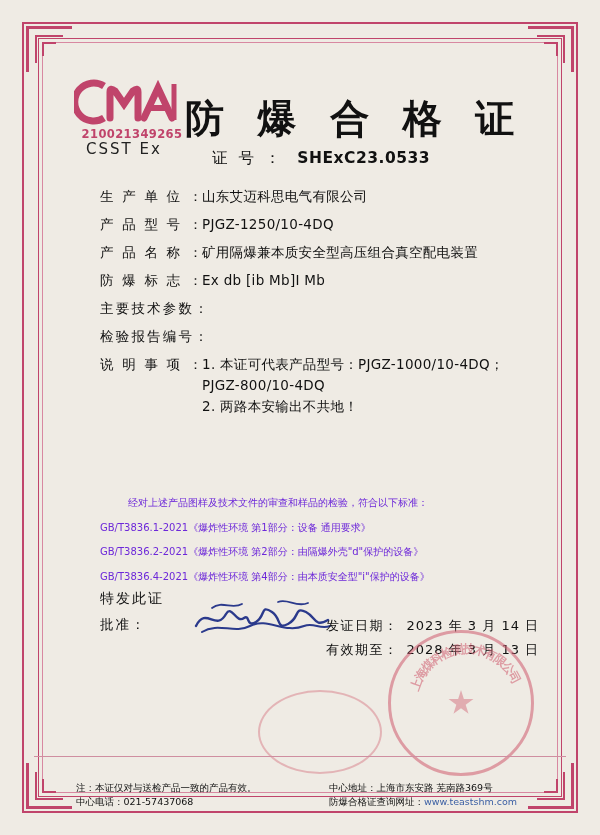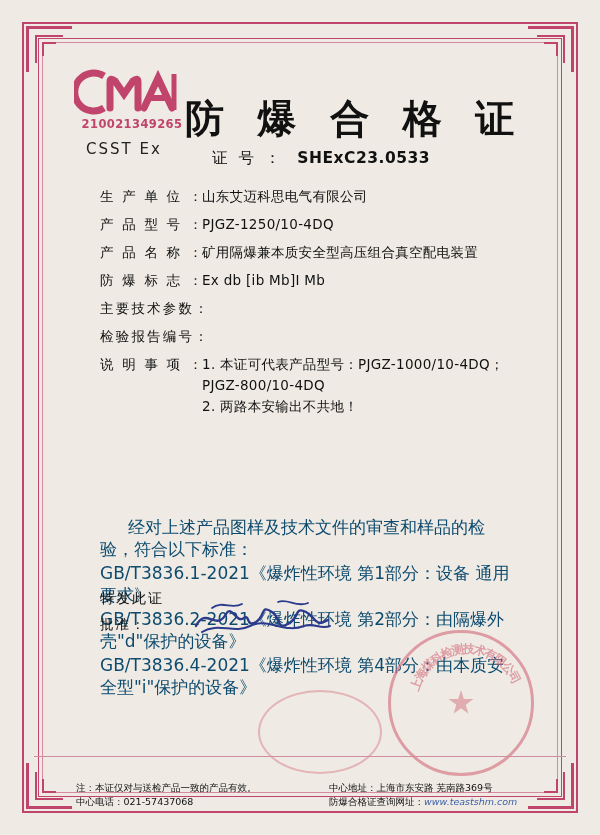--- a/index.html
+++ b/index.html
@@ -36,21 +36,21 @@
   .corner .v2{left:9px;top:9px;width:2px;height:28px;}
   .corner .h3{left:16px;top:16px;width:14px;height:2px;}
   .corner .v3{left:16px;top:16px;width:2px;height:14px;}
   .c-tl{left:26px;top:26px;}
   .c-tr{right:26px;top:26px;transform:scaleX(-1);}
   .c-bl{left:26px;bottom:26px;transform:scaleY(-1);}
   .c-br{right:26px;bottom:26px;transform:scale(-1,-1);}
 
   
   .cma{
-    position:absolute;left:72px;top:68px;width:120px;
+    position:absolute;left:72px;top:78px;width:120px;
     text-align:center;
   }
   .cma svg{display:block;margin:0 auto;}
   .cma-num{
     color:#c0446b;font-size:11.5px;font-weight:bold;letter-spacing:.4px;
     margin-top:1px;
   }
   .csst{
     position:absolute;left:86px;top:140px;
     font-size:15px;color:#222;letter-spacing:2px;
@@ -78,22 +78,22 @@
   .row{display:flex;margin-bottom:7px;}
   .row .lab{
     width:102px;flex:none;
     letter-spacing:2.2px;
     white-space:nowrap;
   }
   .row .val{flex:1;letter-spacing:.3px;}
   .row .val .l2{display:block;}
 
   .paragraph{
-    position:absolute;left:100px;top:517px;width:418px;
-    font-size:17px;color:#0c4a6e;line-height:21.5px;
+    position:absolute;left:100px;top:492px;width:418px;
+    font-size:10px;color:#6d28d9;line-height:21.5px;
   }
   .paragraph .first{text-indent:28px;}
   .paragraph .std{margin-top:3px;}
 
   .special{
     position:absolute;left:100px;top:590px;
     font-size:14px;letter-spacing:2px;color:#111;
   }
   .approve{
     position:absolute;left:100px;top:616px;
@@ -142,21 +142,21 @@
     border:2px solid #d4707f;border-radius:50%;
     opacity:.45;
   }
 
   .footnote{
     position:absolute;left:56px;bottom:54px;width:488px;
     font-size:9.5px;color:#111;line-height:14px;
   }
   .footnote .fl{position:absolute;left:20px;top:0;width:250px;}
   .footnote .fr{position:absolute;right:0;top:0;width:215px;text-align:left;}
-  .footnote .fr .link{color:#3b5fa4;font-style:italic;}
+  .footnote .fr .link{color:#3b5fa4;}
   .fn-rule{
     position:absolute;left:34px;right:34px;bottom:78px;height:1px;
     background:#cf8ea0;
   }
 </style>
 </head>
 <body>
 
 <div class="page">
 
@@ -266,20 +266,28 @@
   <div class="special">特发此证</div>
   <div class="approve">批准：</div>
 
   <svg class="sig" viewBox="0 0 150 44">
     <path d="M8 30 C18 10, 28 36, 38 18 C44 8, 48 28, 56 22 C62 18, 58 32, 68 26 C78 20, 72 8, 84 16 C94 23, 88 34, 100 28 C112 22, 106 10, 118 16 C128 21, 126 32, 140 24" fill="none" stroke="#2b3a8c" stroke-width="2.4" stroke-linecap="round"></path>
     <path d="M14 36 C30 26, 46 38, 62 30 C80 21, 96 38, 116 30 C126 26, 132 34, 142 30" fill="none" stroke="#2b3a8c" stroke-width="2" stroke-linecap="round"></path>
     <path d="M24 12 C34 4, 44 14, 54 8" fill="none" stroke="#2b3a8c" stroke-width="1.8" stroke-linecap="round"></path>
     <path d="M90 6 C100 2, 108 12, 120 7" fill="none" stroke="#2b3a8c" stroke-width="1.8" stroke-linecap="round"></path>
   </svg>
 
+  <div class="dates">
+    <div>
+      <span class="d-lab">发证日期：</span><span class="d-val">2023 年  3 月 14 日</span>
+    </div>
+    <div>
+      <span class="d-lab">有效期至：</span><span class="d-val">2028 年  3 月 13 日</span>
+    </div>
+  </div>
 
 
   <div class="seal2"></div>
   <div class="seal">
     <div class="seal-text">
       <span style="transform:rotate(-70deg)">上</span>
       <span style="transform:rotate(-58deg)">海</span>
       <span style="transform:rotate(-46deg)">煤</span>
       <span style="transform:rotate(-34deg)">科</span>
       <span style="transform:rotate(-22deg)">检</span>

